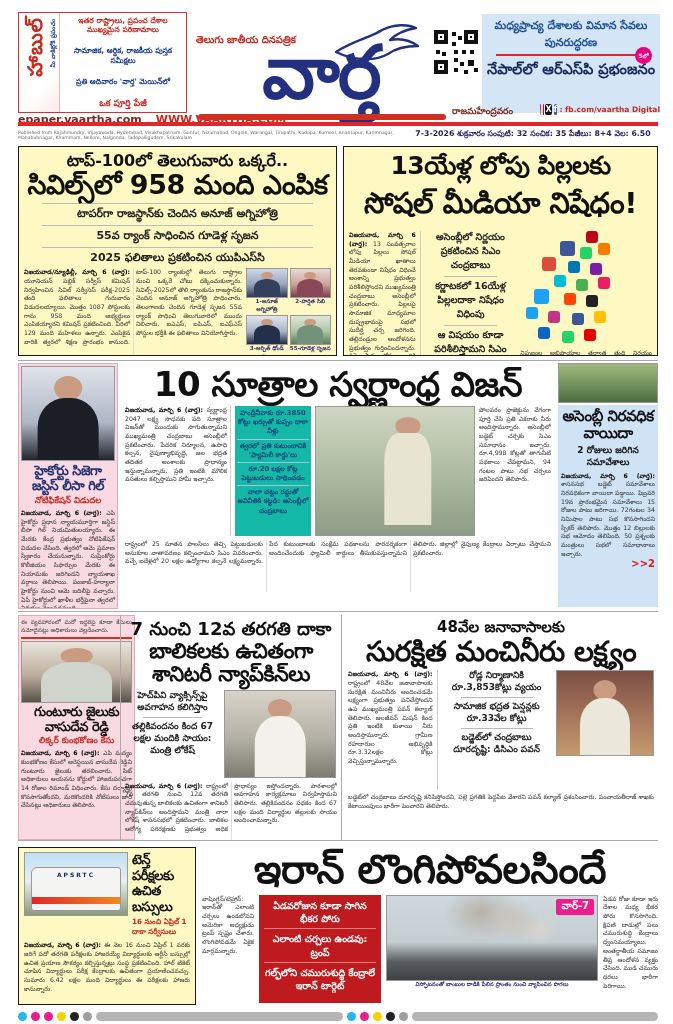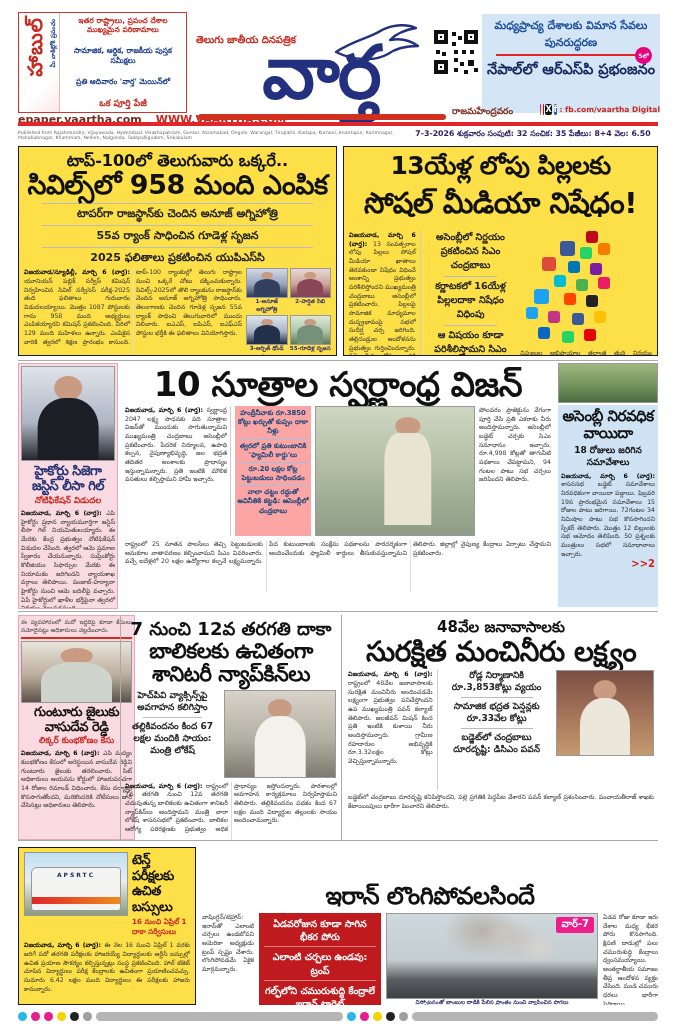--- a/index.html
+++ b/index.html
@@ -53,21 +53,21 @@
     border-top:2.5px solid transparent;border-bottom:2.5px solid transparent;}
   .sicon.x{background:#111;color:#fff;font-size:8px;font-weight:700;text-align:center;line-height:11px;}
   .sicon.fb{background:#3b5998;color:#fff;font-size:9px;font-weight:700;text-align:center;line-height:11px;}
   .social-text{font-size:7.5px;font-weight:700;color:#c8281e;white-space:nowrap;}
 
   .red-rule{left:18px;top:122px;width:640px;height:4px;background:#e0262a;}
   .pubs{left:18px;top:130px;width:390px;font-size:4.6px;color:#666;}
   .dateline{left:408px;top:129px;width:250px;font-size:7.8px;font-weight:700;color:#2b1c5e;text-align:center;}
 
   
-  .box{border:1.5px solid #1a1a1a;box-sizing:border-box;padding:4px 5px;background:#fde047;}
+  .box{border:1.5px solid #1a1a1a;box-sizing:border-box;padding:4px 5px;background:#fef9c3;}
   .kicker{font-weight:700;line-height:1.2;}
   .hl{font-weight:900;line-height:1.12;letter-spacing:-.5px;}
   .deck{font-weight:700;color:#222;}
   .sep{border:0;border-top:1px solid #bbb;margin:3px 18px;}
   .body{font-size:6.2px;line-height:1.4;color:#333;}
   .body b{color:#000;}
   .more{color:#d21f1f;font-weight:900;font-size:10px;}
   .photo{position:relative;overflow:hidden;border:1px solid #999;box-sizing:border-box;}
   .sil-head{position:absolute;left:50%;top:10%;width:30%;height:26%;transform:translateX(-50%);
     background:#c99b82;border-radius:50%;}
@@ -119,21 +119,21 @@
   .row2{left:18px;top:360px;width:640px;height:250px;border-top:1px solid #aaa;border-bottom:1px solid #aaa;}
   .cj{position:absolute;left:0;top:2px;width:100px;height:246px;background:#f9d9e2;
       border:1px solid #e3aab6;box-sizing:border-box;padding:2px;}
   .cj .photo{height:95px;background:linear-gradient(180deg,#dfe3ea,#aeb6c4 60%,#23262e 100%);}
   .cj .hl{font-size:13px;color:#203070;margin-top:3px;}
   .cj .sub{font-size:8.5px;color:#c8281e;font-weight:700;margin:2px 0;}
   .vision{position:absolute;left:104px;top:2px;width:432px;height:246px;padding:2px 3px;box-sizing:border-box;}
   .vision .hl{font-size:34px;}
   .v-flex{display:flex;gap:4px;margin-top:3px;height:130px;}
   .v-bl{width:102px;border-right:1px solid #ccc;padding-right:3px;}
-  .v-box{width:76px;background:#fca5a5;padding:3px 2px;box-sizing:border-box;text-align:center;}
+  .v-box{width:76px;background:#14b8a6;padding:3px 2px;box-sizing:border-box;text-align:center;}
   .v-box .bl{font-size:6.8px;font-weight:700;color:#13447c;line-height:1.35;border-bottom:1px solid #9fc3dd;
     padding-bottom:2px;margin-bottom:2px;}
   .v-box .bl:last-child{border-bottom:0;}
   .v-ph{width:160px;height:130px;background:linear-gradient(180deg,#cfd6c2 0%,#b5c2a8 40%,#8e9c86 100%);}
   .v-ph .sil-body{background:#e8e4d2;}
   .v-br{flex:1;}
   .v-bot{margin-top:4px;column-count:3;column-gap:6px;column-rule:1px solid #ddd;height:52px;}
   .rail{position:absolute;left:540px;top:2px;width:100px;height:246px;}
   .rail .photo{height:40px;background:linear-gradient(180deg,#9fb87e,#6f8f5b 60%,#4c6b3f 100%);}
   .adjourn{margin-top:2px;background:#cfe3f5;padding:3px;box-sizing:border-box;height:202px;overflow:hidden;}
@@ -178,21 +178,21 @@
     border-radius:6px 3px 3px 3px;border:1px solid #999;}
   .bus-shape::after{content:"";position:absolute;left:0;bottom:6px;width:100%;height:7px;
     background:linear-gradient(90deg,#e0262a,#f08a1e);}
   .bus-label{position:absolute;left:0;top:3px;width:100%;text-align:center;font-size:6px;
     font-weight:700;color:#16275e;letter-spacing:2px;}
   .bus-hl{flex:1;}
   .bus-hl .hl{font-size:13px;line-height:1.2;}
   .bus-hl .sub{font-size:7.2px;color:#c8281e;font-weight:700;margin-top:3px;}
   .buses .body{margin-top:4px;height:78px;}
   .iran{left:202px;top:847px;width:456px;height:158px;}
-  .iran .hl{font-size:24px;margin-top:36px;}
+  .iran .hl{font-size:40px;}
   .i-flex{display:flex;gap:5px;margin-top:3px;}
   .i-bl{width:52px;}
   .i-box{width:122px;background:#bf1a1e;color:#fff;text-align:center;padding:4px 5px;box-sizing:border-box;}
   .i-box .bl{font-size:9.5px;font-weight:700;line-height:1.4;border-bottom:1px solid rgba(255,255,255,.45);
     padding-bottom:3px;margin-bottom:3px;}
   .i-box .bl:last-child{border-bottom:0;margin-bottom:0;}
   .i-phwrap{width:212px;}
   .i-ph{width:212px;height:86px;border:1px solid #999;box-sizing:border-box;position:relative;overflow:hidden;
     background:
       radial-gradient(40px 30px at 60% 28%, #c9c4bd 0%, rgba(201,196,189,0) 70%),
@@ -426,21 +426,21 @@
         </div>
         <div class="v-br body jst ovh">పోలవరం ప్రాజెక్టును వేగంగా పూర్తి చేసి ప్రతి ఎకరాకు నీరు అందిస్తామన్నారు. అసెంబ్లీలో బడ్జెట్ చర్చకు సిఎం సమాధానం ఇచ్చారు. రూ.4,998 కోట్లతో తాగునీటి పథకాలు చేపట్టామని, 94 గంటల పాటు సభ చర్చలు జరిపిందని తెలిపారు.</div>
       </div>
       <div class="v-bot body jst ovh">రాష్ట్రంలో 25 నూతన పాలసీలు తెచ్చి పెట్టుబడులకు అనుకూల వాతావరణం కల్పించామని సిఎం వివరించారు. వచ్చే ఐదేళ్లలో 20 లక్షల ఉద్యోగాల కల్పనే లక్ష్యమన్నారు. పేద కుటుంబాలకు సంక్షేమ పథకాలను పారదర్శకంగా అందించేందుకు ఫ్యామిలీ కార్డులు తీసుకువస్తున్నామని తెలిపారు. జిల్లాల్లో నైపుణ్య కేంద్రాలు ఏర్పాటు చేస్తామని ప్రకటించారు.</div>
     </div>
 
     <div class="rail">
       <div class="photo"></div>
       <div class="adjourn">
         <div class="hl ctr">అసెంబ్లీ నిరవధిక వాయిదా</div>
-        <div class="sub ctr">18 రోజులు జరిగిన సమావేశాలు</div>
+        <div class="sub ctr">2 రోజులు జరిగిన సమావేశాలు</div>
         <div class="body jst">
           <b>విజయవాడ, మార్చి 6 (వార్త): </b><span>శాసనసభ బడ్జెట్ సమావేశాలు నిరవధికంగా వాయిదా పడ్డాయి. ఫిబ్రవరి 19న ప్రారంభమైన సమావేశాలు 15 రోజుల పాటు జరిగాయి. 72గంటల 34 నిమిషాల పాటు సభ కొనసాగిందని స్పీకర్ తెలిపారు. మొత్తం 12 బిల్లులకు సభ ఆమోదం తెలిపింది. 50 ప్రశ్నలకు మంత్రులు సభలో సమాధానాలు ఇచ్చారు.</span>
         </div>
         <div class="more" style="text-align:right;">&gt;&gt;2</div>
       </div>
     </div>
   </div>
 
   <div class="row3 abs">
 

